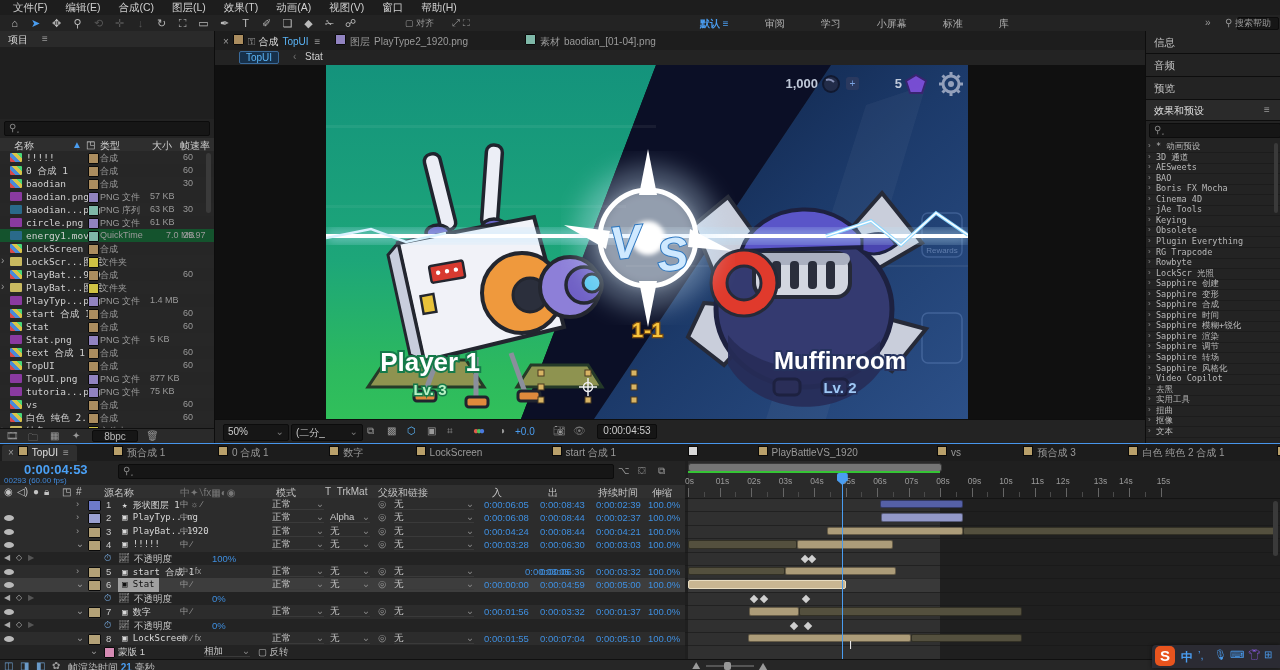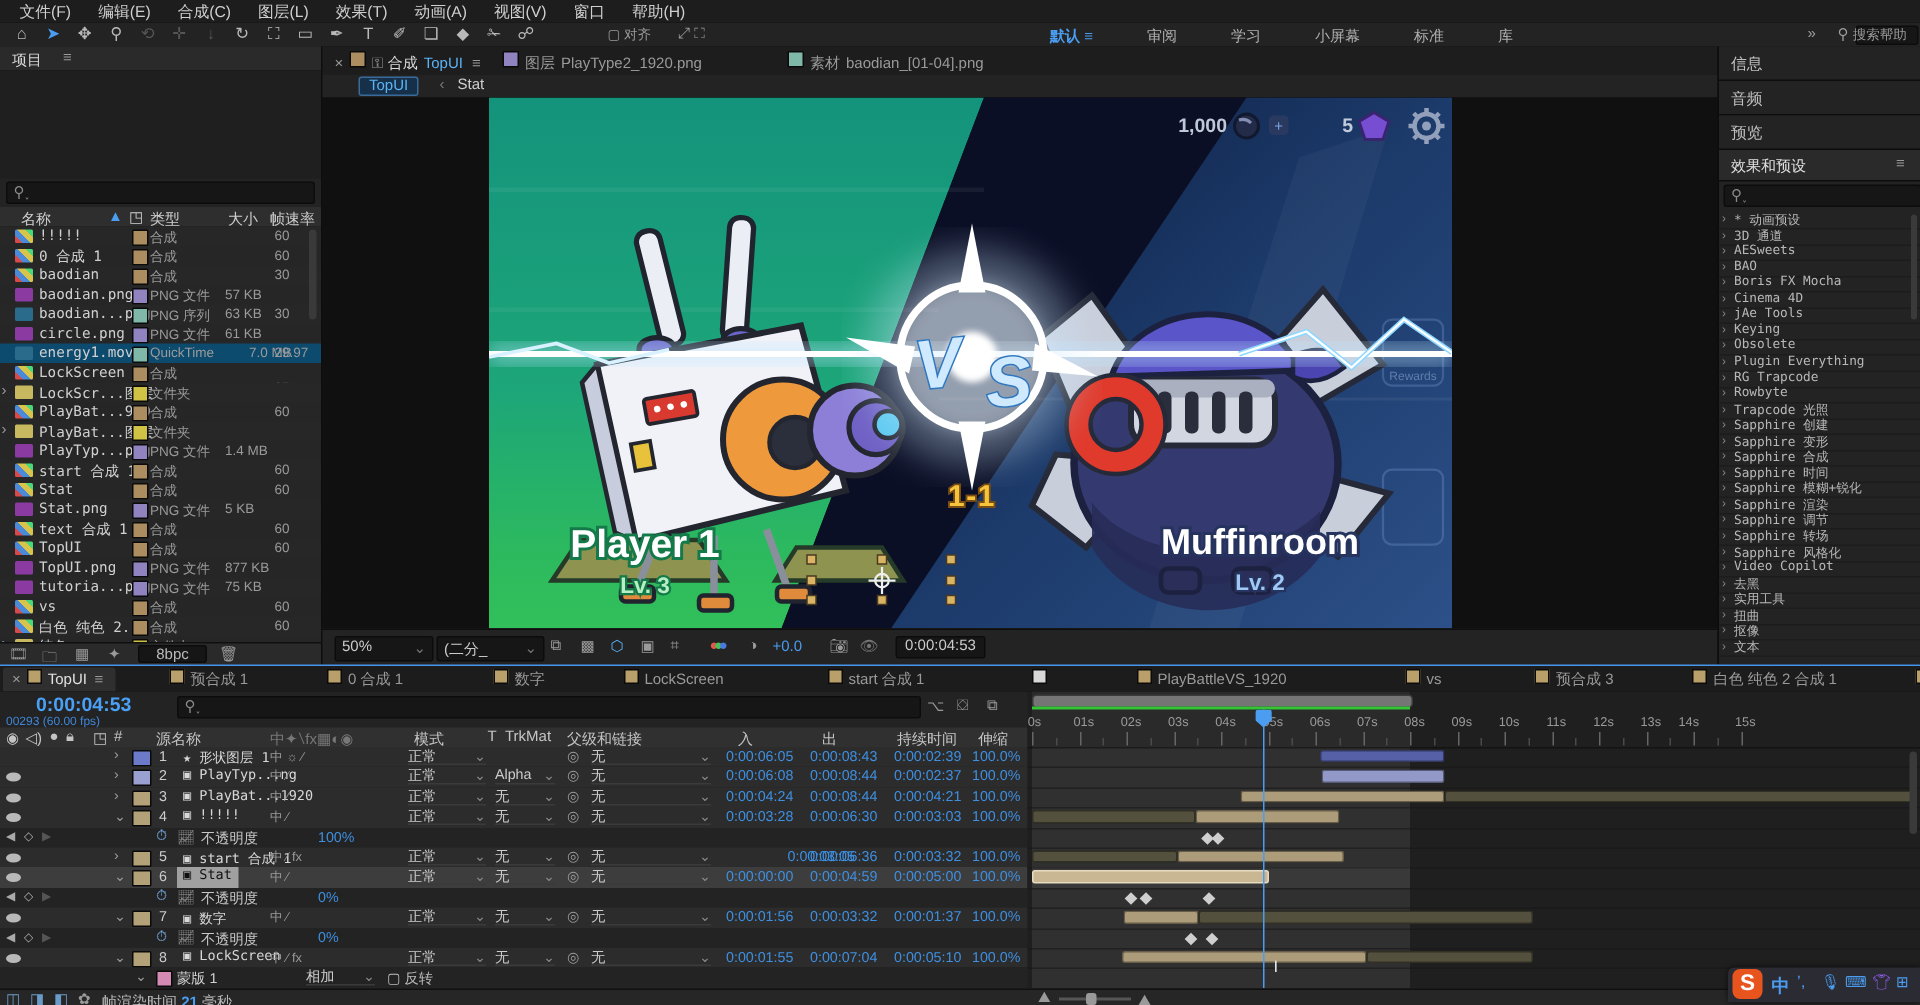--- a/index.html
+++ b/index.html
@@ -95,21 +95,21 @@
         <div style="position: absolute; left: 183px; top: 1px; color: rgb(154, 154, 154); font-size: 9px;">30</div>
       </div>
       <div class="row" style="top: 65px; height: 13px; background: rgb(38, 38, 38); white-space: nowrap;">
         <div style="position: absolute; left: 10px; top: 2px; width: 12px; height: 9px; border-radius: 1px; background: rgb(138, 58, 160);"></div>
         <div style="position: absolute; left: 26px; top: 1px; color: rgb(208, 208, 208); font-size: 9.5px; font-family: &quot;DejaVu Sans Mono&quot;, monospace;">circle.png</div>
         <div class="chip" style="position: absolute; left: 88px; top: 2px; background: rgb(145, 131, 192);"></div>
         <div style="position: absolute; left: 100px; top: 1px; color: rgb(154, 154, 154); font-size: 9px;">PNG 文件</div>
         <div style="position: absolute; left: 150px; top: 1px; color: rgb(154, 154, 154); font-size: 9px;">61 KB</div>
         <div style="position: absolute; left: 183px; top: 1px; color: rgb(154, 154, 154); font-size: 9px;"></div>
       </div>
-      <div class="row" style="top: 78px; height: 13px; background: #0c4a6e; white-space: nowrap;">
+      <div class="row" style="top: 78px; height: 13px; background: #14532d; white-space: nowrap;">
         <div style="position: absolute; left: 10px; top: 2px; width: 12px; height: 9px; border-radius: 1px; background: rgb(42, 106, 138);"></div>
         <div style="position: absolute; left: 26px; top: 1px; color: rgb(208, 208, 208); font-size: 9.5px; font-family: &quot;DejaVu Sans Mono&quot;, monospace;">energy1.mov</div>
         <div class="chip" style="position: absolute; left: 88px; top: 2px; background: rgb(127, 184, 168);"></div>
         <div style="position: absolute; left: 100px; top: 1px; color: rgb(154, 154, 154); font-size: 9px;">QuickTime</div>
         <div style="position: absolute; left: 150px; top: 1px; color: rgb(154, 154, 154); font-size: 9px; margin-left: 16px;">7.0 MB</div>
         <div style="position: absolute; left: 183px; top: 1px; color: rgb(154, 154, 154); font-size: 9px;">29.97</div>
       </div>
       <div class="row" style="top: 91px; height: 13px; background: rgb(38, 38, 38); white-space: nowrap;">
         <div style="position: absolute; left: 10px; top: 2px; width: 12px; height: 9px; border-radius: 1px; background: linear-gradient(45deg, rgb(216, 74, 74) 25%, rgb(74, 138, 216) 25%, rgb(74, 138, 216) 50%, rgb(216, 196, 74) 50%, rgb(216, 196, 74) 75%, rgb(74, 216, 122) 75%);"></div>
         <div style="position: absolute; left: 26px; top: 1px; color: rgb(208, 208, 208); font-size: 9.5px; font-family: &quot;DejaVu Sans Mono&quot;, monospace;">LockScreen</div>
@@ -504,21 +504,21 @@
       <div style="position: absolute; left: 0px; top: 105.5px; width: 134px; height: 11px; border-bottom: 1px solid rgb(28, 28, 28); white-space: nowrap;">
         <div style="position: absolute; left: 2px; top: 0px; color: rgb(136, 136, 136); font-size: 8px;">›</div>
         <div style="position: absolute; left: 10px; top: 0px; color: rgb(184, 184, 184); font-size: 8.5px; font-family: &quot;DejaVu Sans Mono&quot;, monospace;">RG Trapcode</div>
       </div>
       <div style="position: absolute; left: 0px; top: 116.05px; width: 134px; height: 11px; border-bottom: 1px solid rgb(28, 28, 28); white-space: nowrap;">
         <div style="position: absolute; left: 2px; top: 0px; color: rgb(136, 136, 136); font-size: 8px;">›</div>
         <div style="position: absolute; left: 10px; top: 0px; color: rgb(184, 184, 184); font-size: 8.5px; font-family: &quot;DejaVu Sans Mono&quot;, monospace;">Rowbyte</div>
       </div>
       <div style="position: absolute; left: 0px; top: 126.6px; width: 134px; height: 11px; border-bottom: 1px solid rgb(28, 28, 28); white-space: nowrap;">
         <div style="position: absolute; left: 2px; top: 0px; color: rgb(136, 136, 136); font-size: 8px;">›</div>
-        <div style="position: absolute; left: 10px; top: 0px; color: rgb(184, 184, 184); font-size: 8.5px; font-family: &quot;DejaVu Sans Mono&quot;, monospace;">Trapcode 光照</div>
+        <div style="position: absolute; left: 10px; top: 0px; color: rgb(184, 184, 184); font-size: 8.5px; font-family: &quot;DejaVu Sans Mono&quot;, monospace;">LockScr 光照</div>
       </div>
       <div style="position: absolute; left: 0px; top: 137.15px; width: 134px; height: 11px; border-bottom: 1px solid rgb(28, 28, 28); white-space: nowrap;">
         <div style="position: absolute; left: 2px; top: 0px; color: rgb(136, 136, 136); font-size: 8px;">›</div>
         <div style="position: absolute; left: 10px; top: 0px; color: rgb(184, 184, 184); font-size: 8.5px; font-family: &quot;DejaVu Sans Mono&quot;, monospace;">Sapphire 创建</div>
       </div>
       <div style="position: absolute; left: 0px; top: 147.7px; width: 134px; height: 11px; border-bottom: 1px solid rgb(28, 28, 28); white-space: nowrap;">
         <div style="position: absolute; left: 2px; top: 0px; color: rgb(136, 136, 136); font-size: 8px;">›</div>
         <div style="position: absolute; left: 10px; top: 0px; color: rgb(184, 184, 184); font-size: 8.5px; font-family: &quot;DejaVu Sans Mono&quot;, monospace;">Sapphire 变形</div>
       </div>
       <div style="position: absolute; left: 0px; top: 158.25px; width: 134px; height: 11px; border-bottom: 1px solid rgb(28, 28, 28); white-space: nowrap;">
@@ -816,21 +816,21 @@
         <div style="position: absolute; left: 270.75px; top: 19px; width: 1px; height: 5px; background: rgb(74, 74, 74);"></div>
         <div style="position: absolute; left: 276.5px; top: 3px; width: 26px; text-align: center; font-size: 8.5px;">09s</div>
         <div style="position: absolute; left: 286.5px; top: 15px; width: 1px; height: 9px; background: rgb(102, 102, 102);"></div>
         <div style="position: absolute; left: 302.25px; top: 19px; width: 1px; height: 5px; background: rgb(74, 74, 74);"></div>
         <div style="position: absolute; left: 308px; top: 3px; width: 26px; text-align: center; font-size: 8.5px;">10s</div>
         <div style="position: absolute; left: 318px; top: 15px; width: 1px; height: 9px; background: rgb(102, 102, 102);"></div>
         <div style="position: absolute; left: 333.75px; top: 19px; width: 1px; height: 5px; background: rgb(74, 74, 74);"></div>
         <div style="position: absolute; left: 339.5px; top: 3px; width: 26px; text-align: center; font-size: 8.5px;">11s</div>
         <div style="position: absolute; left: 349.5px; top: 15px; width: 1px; height: 9px; background: rgb(102, 102, 102);"></div>
         <div style="position: absolute; left: 365.25px; top: 19px; width: 1px; height: 5px; background: rgb(74, 74, 74);"></div>
-        <div style="position: absolute; left: 371px; top: 3px; width: 26px; text-align: center; font-size: 8.5px;">12s</div>
+        <div style="position: absolute; left: 371px; top: 3px; width: 26px; text-align: left; font-size: 8.5px;">12s</div>
         <div style="position: absolute; left: 381px; top: 15px; width: 1px; height: 9px; background: rgb(102, 102, 102);"></div>
         <div style="position: absolute; left: 396.75px; top: 19px; width: 1px; height: 5px; background: rgb(74, 74, 74);"></div>
         <div style="position: absolute; left: 402.5px; top: 3px; width: 26px; text-align: center; font-size: 8.5px;">13s</div>
         <div style="position: absolute; left: 412.5px; top: 15px; width: 1px; height: 9px; background: rgb(102, 102, 102);"></div>
         <div style="position: absolute; left: 428.25px; top: 19px; width: 1px; height: 5px; background: rgb(74, 74, 74);"></div>
         <div style="position: absolute; left: 434px; top: 3px; width: 26px; text-align: left; font-size: 8.5px;">14s</div>
         <div style="position: absolute; left: 444px; top: 15px; width: 1px; height: 9px; background: rgb(102, 102, 102);"></div>
         <div style="position: absolute; left: 459.75px; top: 19px; width: 1px; height: 5px; background: rgb(74, 74, 74);"></div>
         <div style="position: absolute; left: 465.5px; top: 3px; width: 26px; text-align: center; font-size: 8.5px;">15s</div>
         <div style="position: absolute; left: 475.5px; top: 15px; width: 1px; height: 9px; background: rgb(102, 102, 102);"></div>

